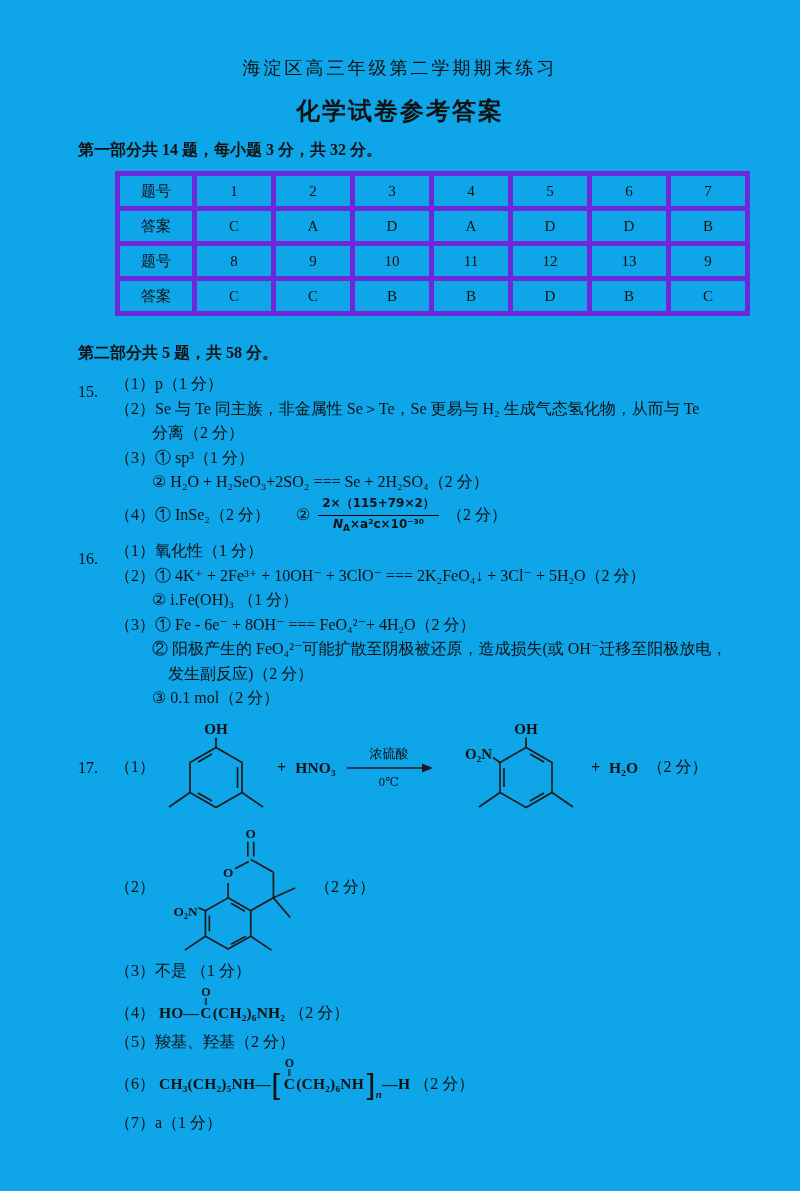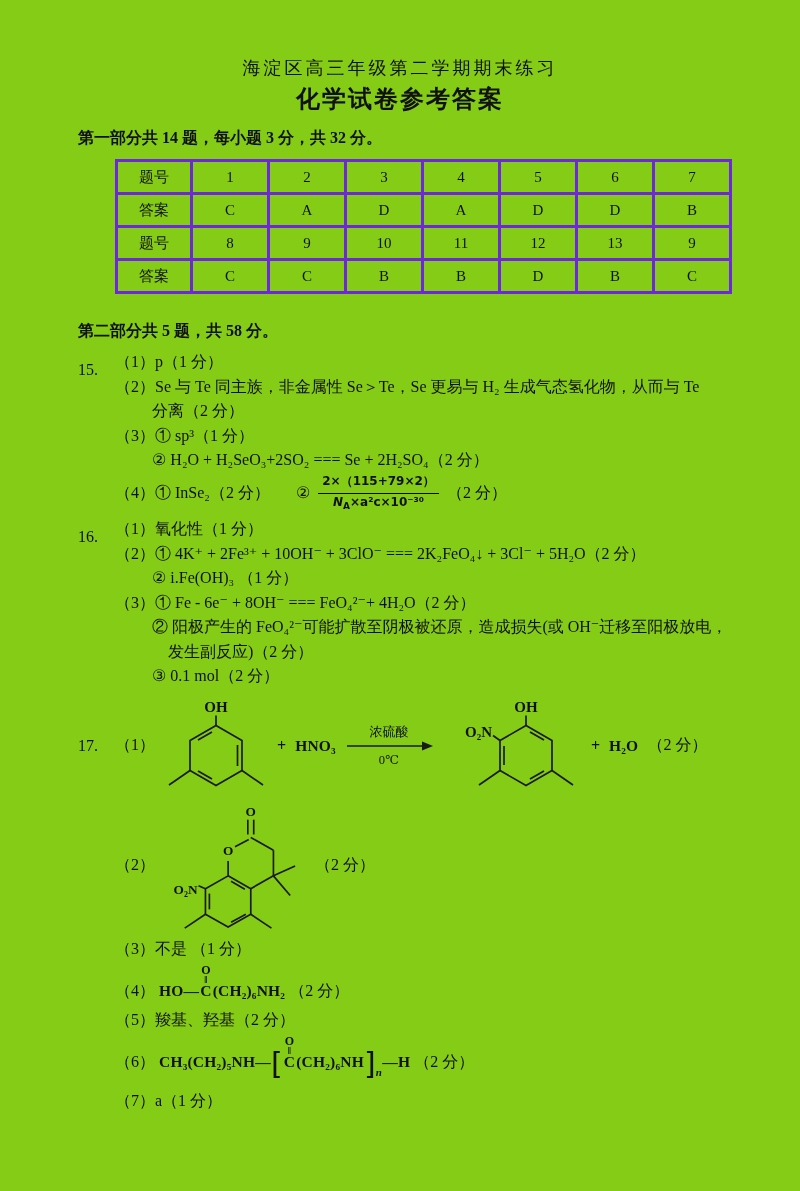--- a/index.html
+++ b/index.html
@@ -1,49 +1,49 @@
 <!DOCTYPE html>
 <html><head>
 <meta charset="utf-8">
 <style>
   html,body{margin:0;padding:0;background:#ffffff;}
   .page{
     position:relative;
     width:800px;height:1191px;
-    background:#84cc16;color:#111;
+    background:#0ea5e9;color:#111;
     font-family:"Liberation Serif","DejaVu Serif",serif;
     font-size:16px;
     overflow:hidden;
   }
   .title{
     text-align:center;
     padding-top:56px;
     font-size:18px;font-weight:400;
     letter-spacing:3px;
     line-height:24px;
   }
   .subtitle{
     text-align:center;
-    margin-top:4px;
+    margin-top:16px;
     font-size:24px;font-weight:bold;
     letter-spacing:2px;
     line-height:30px;
   }
   .content{margin-left:78px;margin-right:30px;}
   .part-header{font-weight:bold;line-height:22px;}
   .ph1{margin-top:13px;}
   .ph2{margin-top:26px;}
   .anstable{
     border-collapse:collapse;
     margin:10px 0 0 37px;
     font-size:15px;
     border:2px solid #222;
   }
   .anstable td{
-    border:3px solid #6d28d9;
+    border:5px solid #6d28d9;
     width:74px;height:30px;
     text-align:center;vertical-align:middle;
     padding:0;
   }
   .anstable td.rl{width:72px;}
   .ln{line-height:24.5px;}
   .rel{position:relative;}
   .i1{padding-left:37px;}
   .i2{padding-left:74px;}
   .i3{padding-left:90px;}

